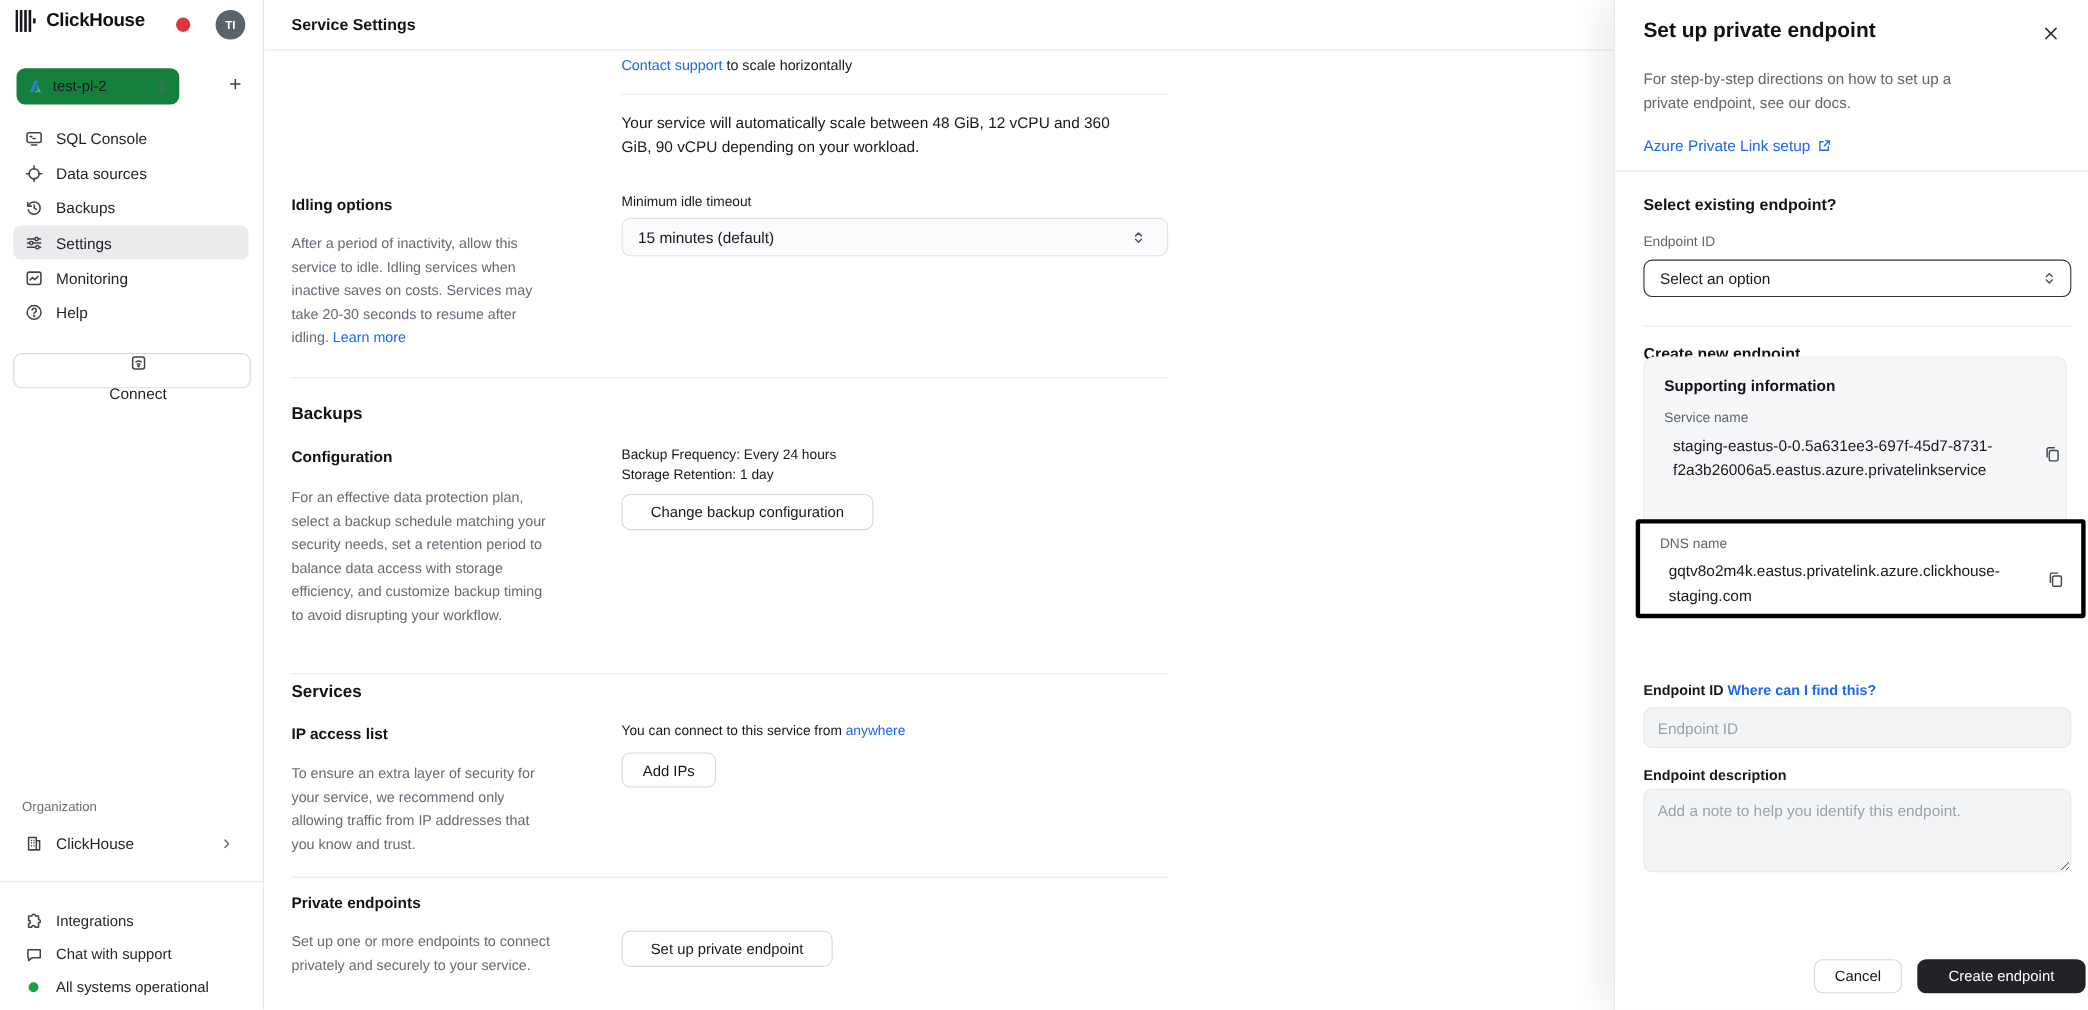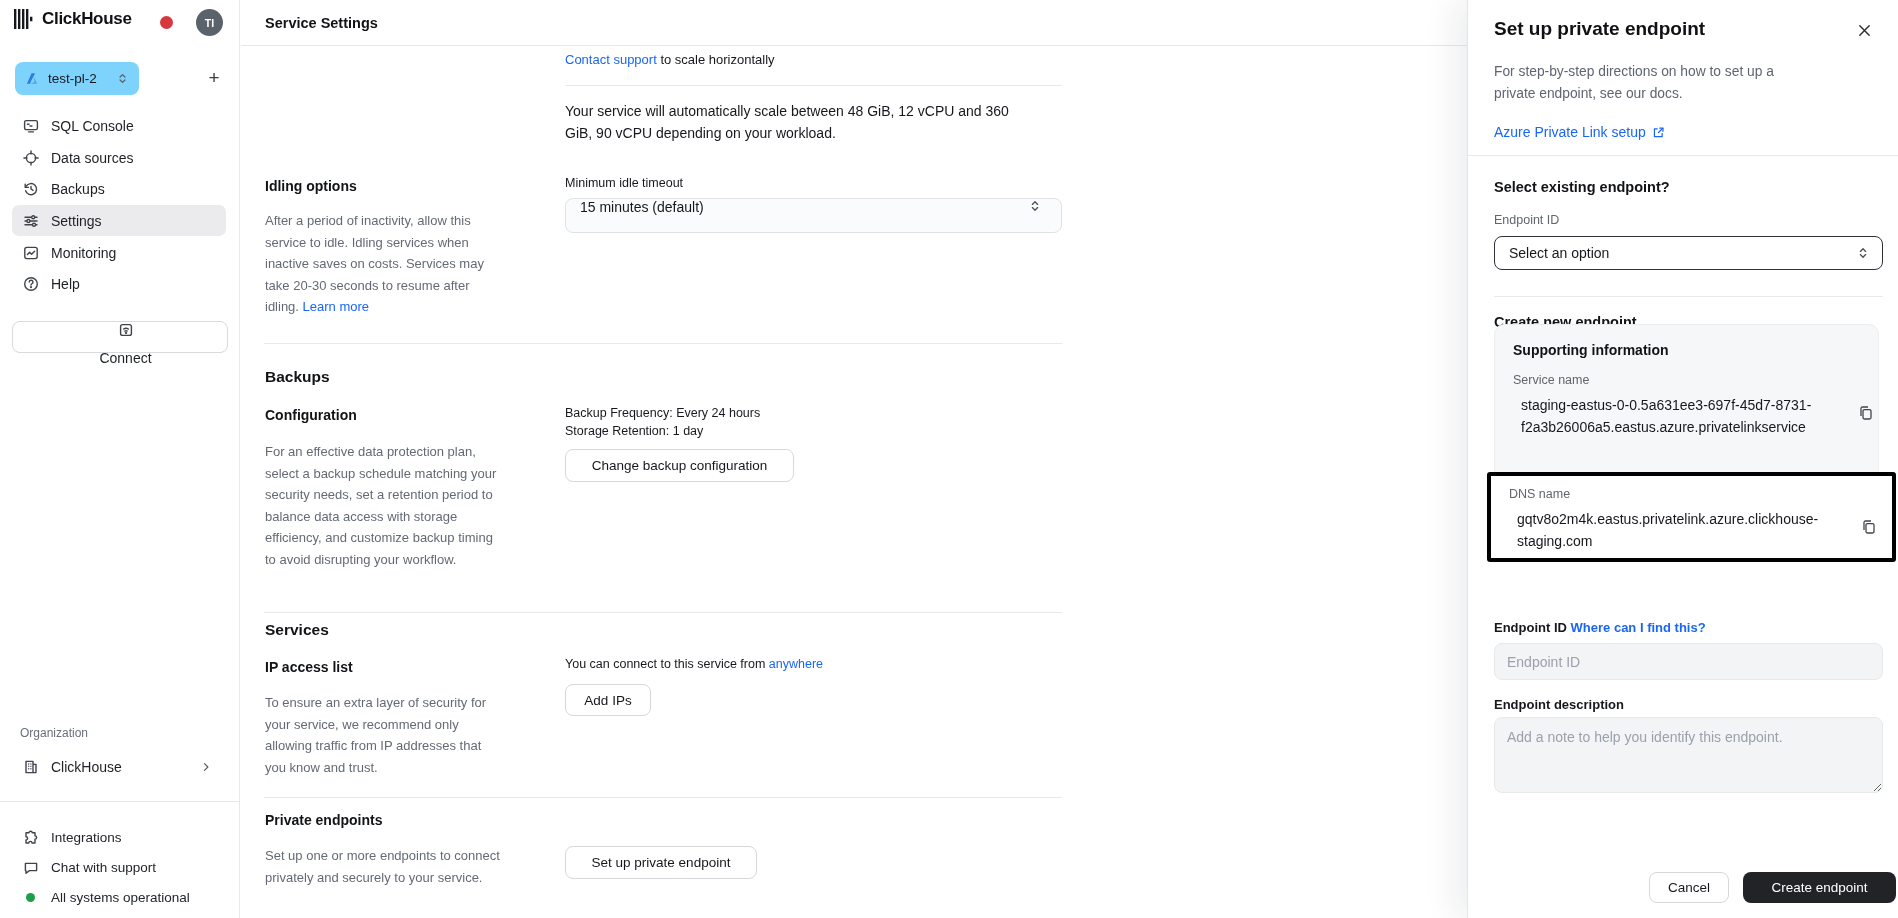--- a/index.html
+++ b/index.html
@@ -7,21 +7,21 @@
     font-family:"Liberation Sans","DejaVu Sans",sans-serif; color:#16181d; }
   .abs { position:absolute; }
   svg { display:block; }
 
   
   #sidebar { position:absolute; left:0; top:0; width:240px; height:918px; background:#fff; border-right:1px solid #e7e8ea; }
   .brand-row { position:absolute; left:14px; top:9px; display:flex; align-items:center; gap:8px; }
   .brand-name { font-size:17px; font-weight:700; letter-spacing:-0.3px; color:#101114; }
   .dot-red { position:absolute; left:160px; top:16px; width:13px; height:13px; border-radius:50%; background:#d7373f; }
   .avatar { position:absolute; left:196px; top:9px; width:27px; height:27px; border-radius:50%; background:#5c626b; color:#fff; font-size:10.5px; font-weight:700; display:flex; align-items:center; justify-content:center; }
-  .switcher { position:absolute; left:15px; top:62px; width:124px; height:33px; background:#7dd3fc; border-radius:8px; display:flex; align-items:center; padding:1px 10px; gap:9px; cursor:pointer; }
+  .switcher { position:absolute; left:15px; top:62px; width:148px; height:33px; background:#15803d; border-radius:8px; display:flex; align-items:center; padding:1px 10px; gap:9px; cursor:pointer; }
   .switcher .name { font-size:13.5px; color:#16181d; flex:1; }
   .plus-btn { position:absolute; left:202px; top:66px; width:24px; height:24px; font-size:19px; color:#3c4149; display:flex; align-items:center; justify-content:center; cursor:pointer; }
   .nav-item { position:absolute; left:12px; width:214px; height:31px; border-radius:7px; display:flex; align-items:center; gap:12px; padding-left:11px; font-size:14px; color:#1d2025; cursor:pointer; }
   .nav-item.active { background:#ebebed; }
   .connect-btn { position:absolute; left:12px; top:321px; width:216px; height:32px; border:1px solid #d8dadd; border-radius:8px; display:flex; align-items:center; gap:12px; padding-left:11px; font-size:14px; color:#1d2025; cursor:pointer; background:#fff;flex-direction:column; }
   .org-label { position:absolute; left:20px; top:726px; font-size:12px; color:#6b7078; }
   .org-row { position:absolute; left:12px; top:751px; width:214px; height:31px; display:flex; align-items:center; gap:12px; padding-left:11px; font-size:14px; color:#1d2025; cursor:pointer; }
   .org-row .chev { margin-left:auto; margin-right:14px; }
   .side-divider { position:absolute; left:0; top:801px; width:240px; height:1px; background:#e7e8ea; }
   .foot-item { position:absolute; left:12px; width:214px; height:29px; display:flex; align-items:center; gap:12px; padding-left:11px; font-size:13.5px; color:#23262b; cursor:pointer; }
@@ -31,21 +31,21 @@
   #main { position:absolute; left:241px; top:0; width:1657px; height:918px; background:#fff; }
   .main-header { position:absolute; left:0; top:0; width:100%; height:46px; border-bottom:1px solid #e7e8ea; }
   .main-title { position:absolute; left:24px; top:15px; font-size:14.5px; font-weight:700; color:#111316; }
   .h-div { position:absolute; height:1px; background:#e7e8ea; }
   .sec-h1 { position:absolute; font-size:15.5px; font-weight:700; color:#111316; }
   .sec-h2 { position:absolute; font-size:14px; font-weight:700; color:#111316; }
   .gray-line { height:21.5px; font-size:13px; color:#646a75; white-space:nowrap; }
   .dark-sm { position:absolute; font-size:12.5px; color:#16181d; }
   .link { color:#1a66f5; cursor:pointer; text-decoration:none; }
   .btn { position:absolute; background:#fff; border:1px solid #d6d8db; border-radius:8px; font-size:13.5px; color:#16181d; display:flex; align-items:center; justify-content:center; cursor:pointer; }
-  .select-box { position:absolute; background:#fafbfc; border:1px solid #dfe2e6; border-radius:8px; display:flex; padding:0 19px 0 14px; font-size:14px; color:#16181d; cursor:pointer; }
+  .select-box { position:absolute; background:#fafbfc; border:1px solid #dfe2e6; border-radius:8px; display:flex; align-items:center; padding:0 19px 0 14px; font-size:14px; color:#16181d; cursor:pointer; }
   .select-box .val { flex:1; }
 
   
   #panel { position:absolute; left:1467px; top:0; width:431px; height:918px; background:#fff; border-left:1px solid #e3e5e8; box-shadow:-14px 0 30px rgba(16,24,40,0.07); }
   .panel-title { position:absolute; left:26px; top:18px; font-size:19px; font-weight:700; color:#101114; }
   .close-x { position:absolute; left:386px; top:20px; width:20px; height:20px; cursor:pointer; display:flex; align-items:center; justify-content:center; }
   .p-gray { height:21.5px; font-size:13.8px; color:#5f6470; white-space:nowrap; }
   .p-div { position:absolute; height:1px; background:#e7e8ea; }
   .p-label { position:absolute; font-size:12.5px; color:#61656d; }
   .p-bold { position:absolute; font-size:14.5px; font-weight:700; color:#111316; }

